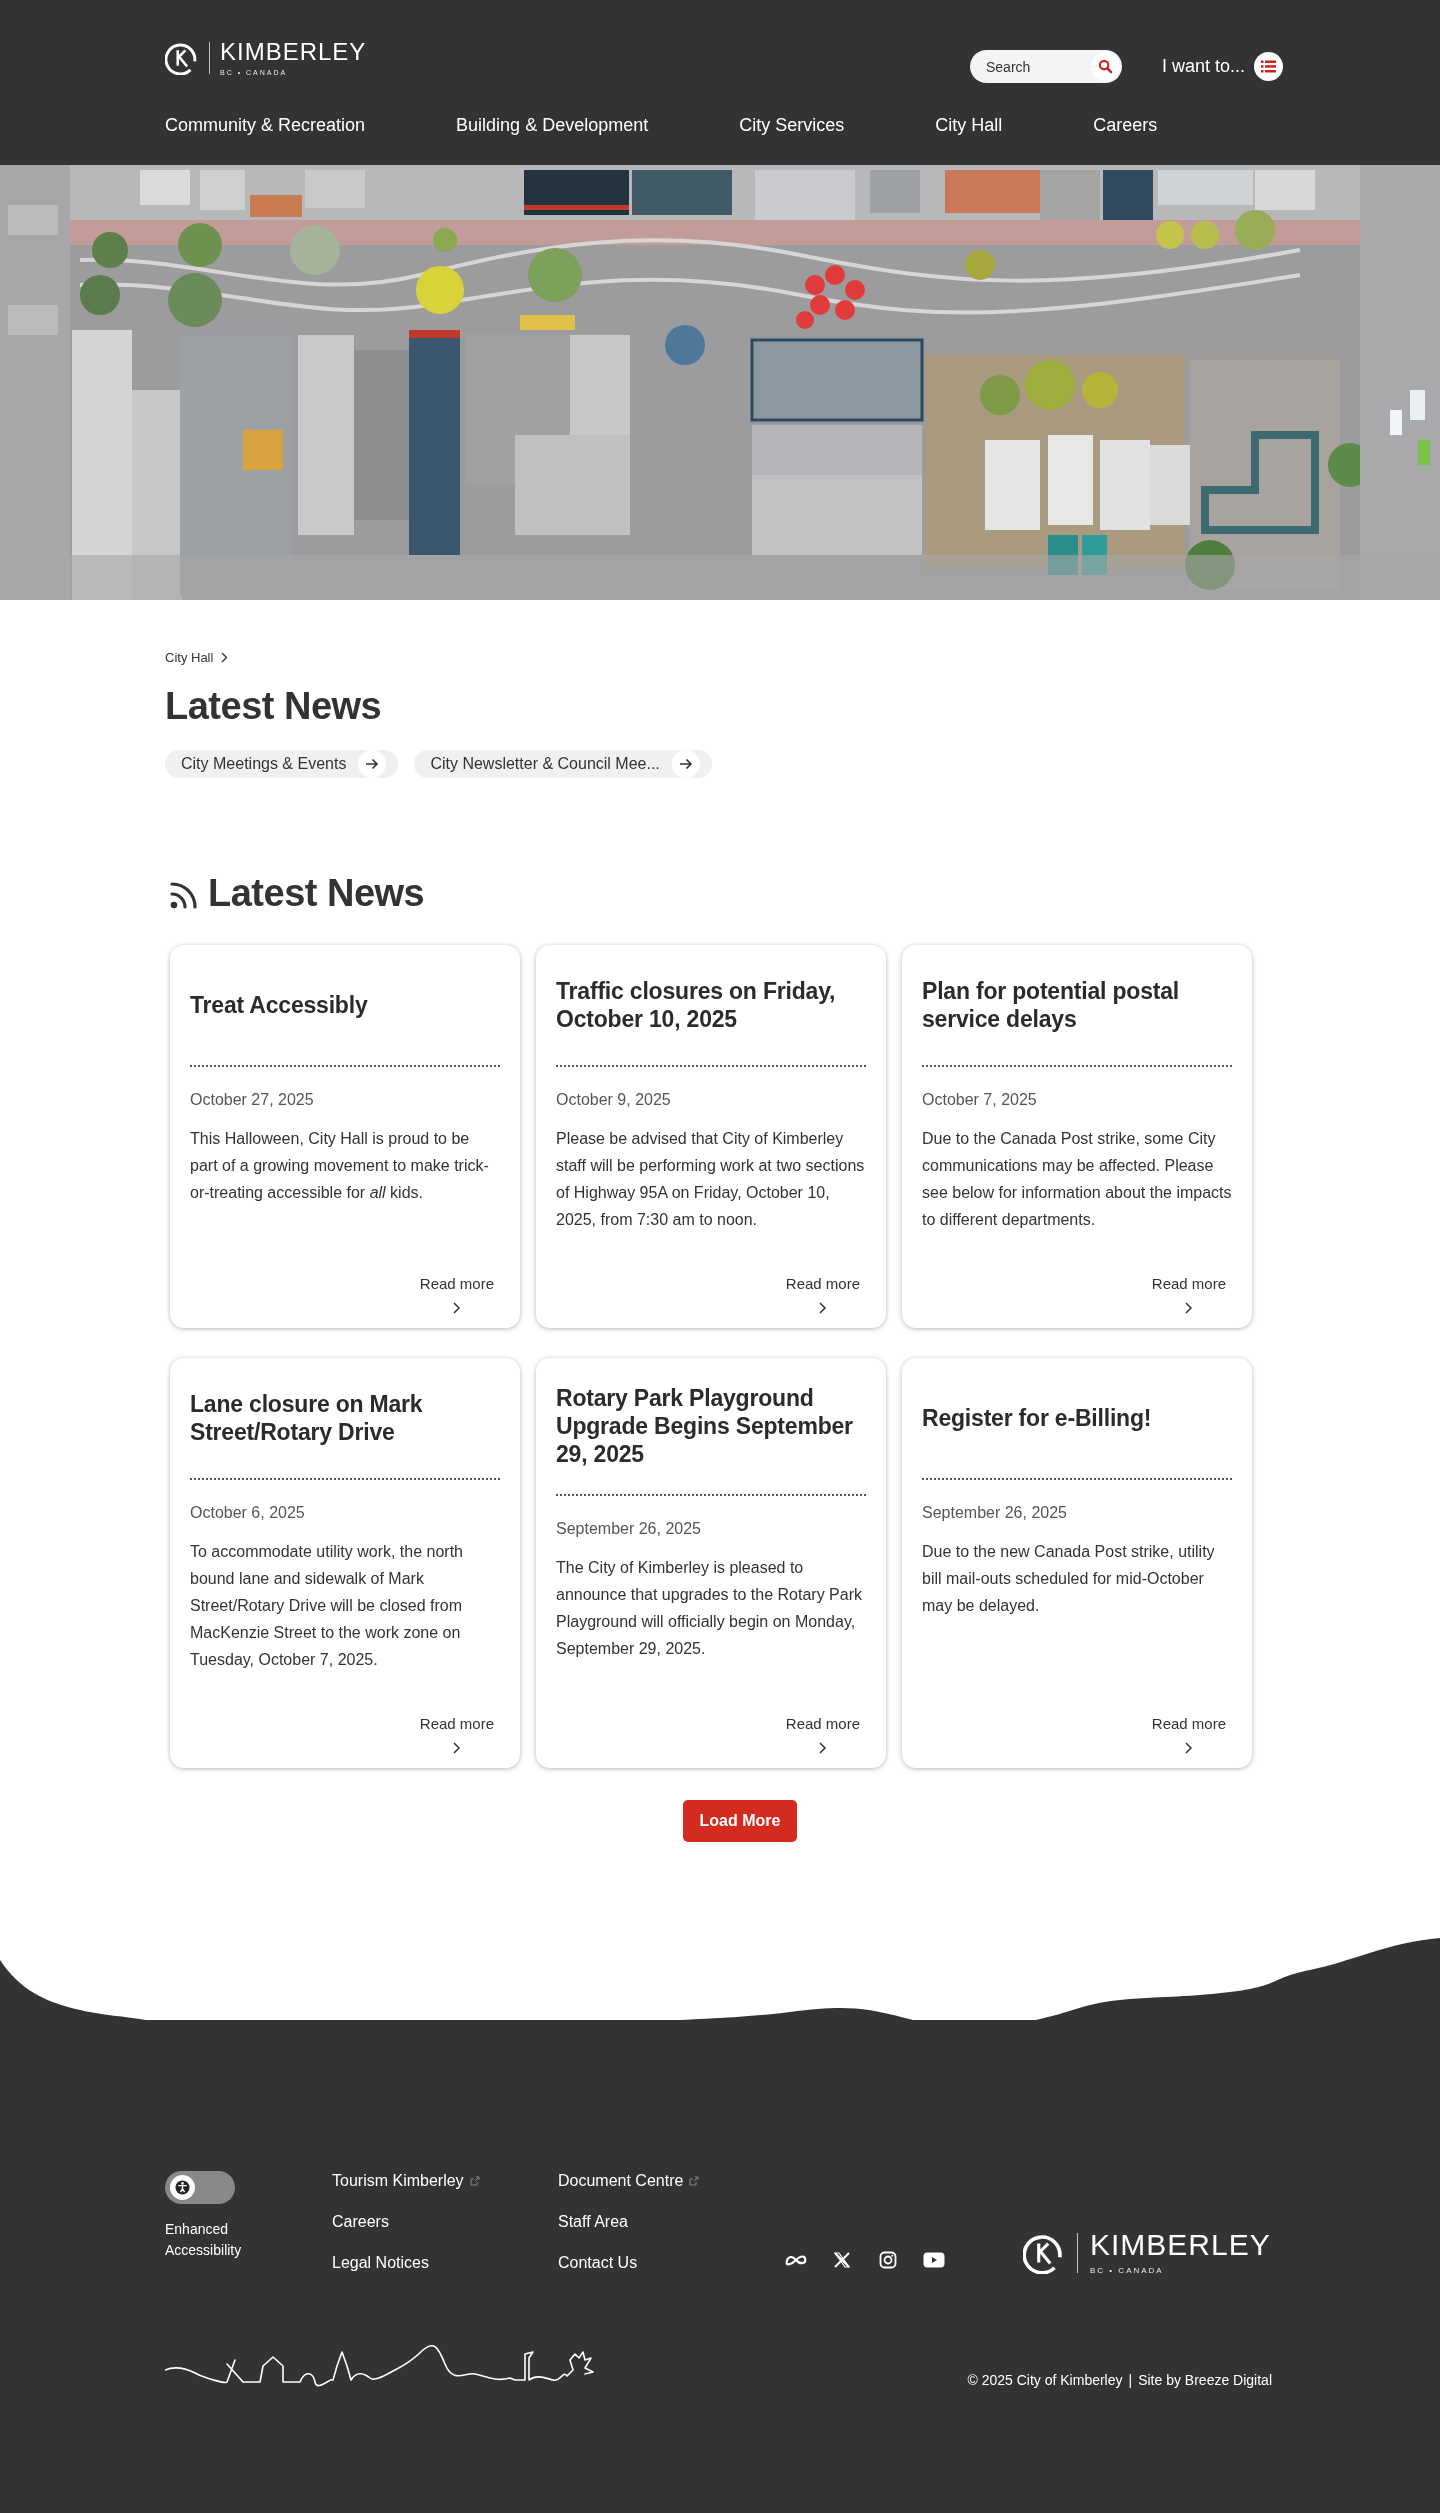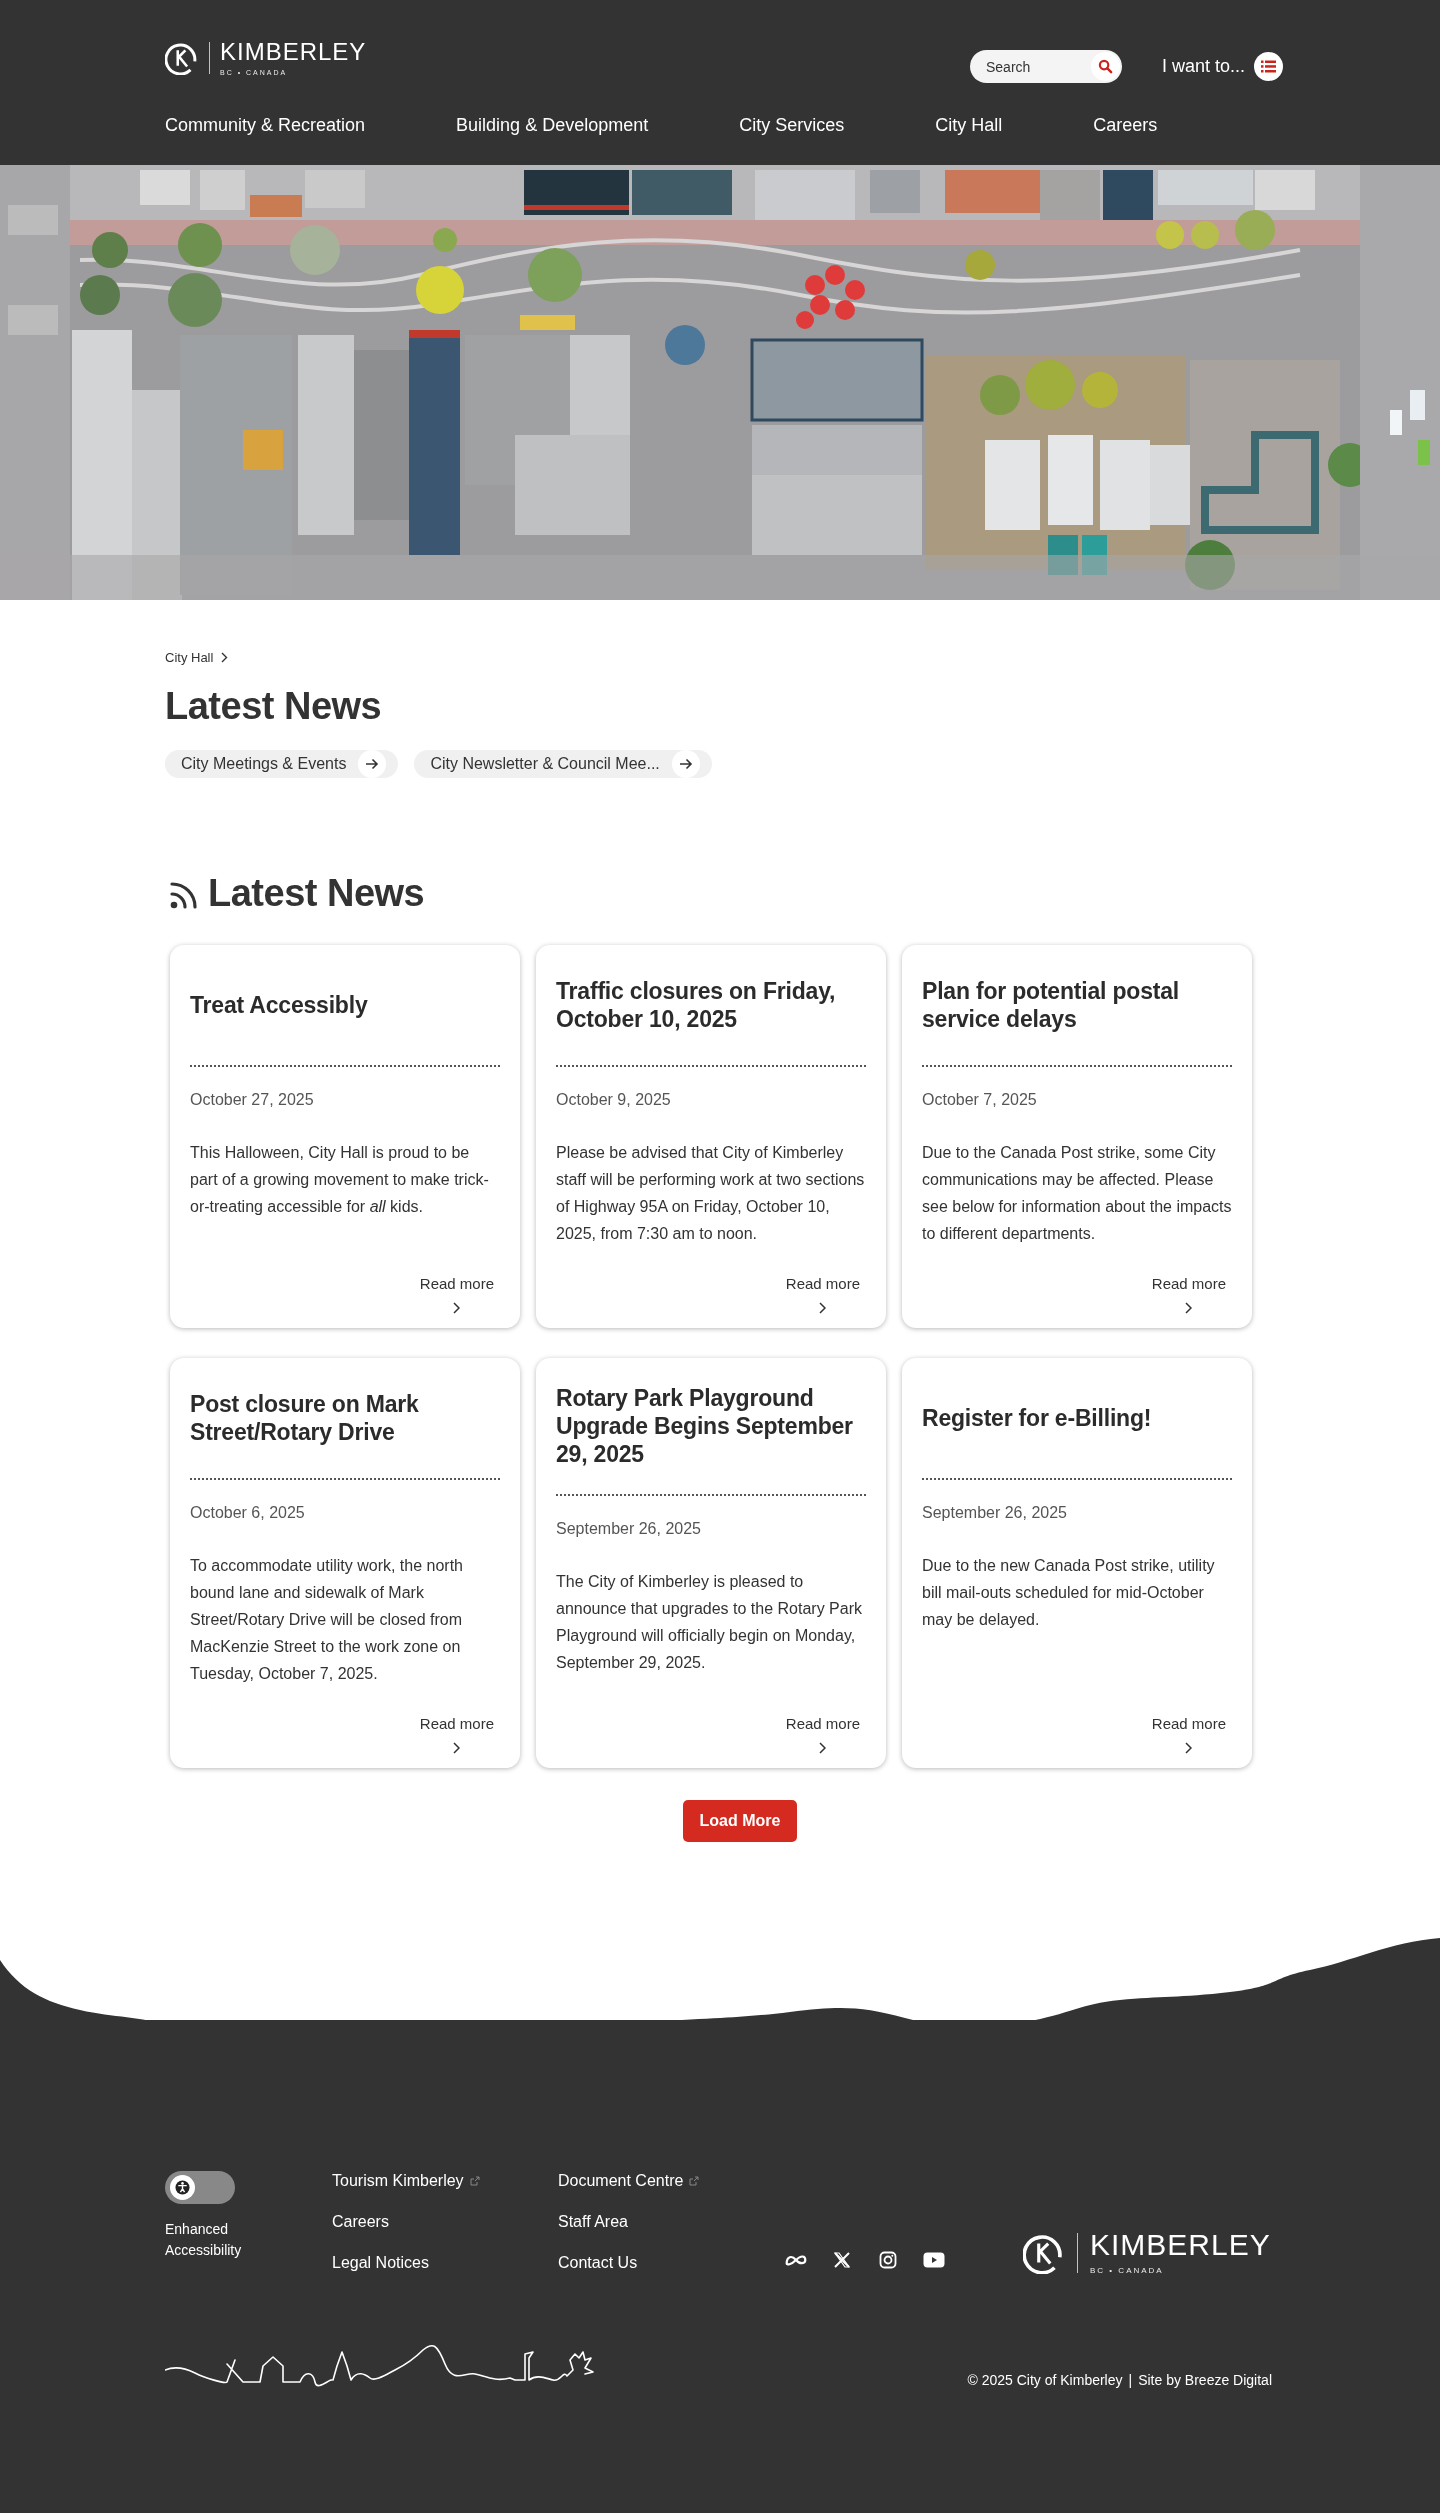--- a/index.html
+++ b/index.html
@@ -33,21 +33,21 @@
   .pill { height: 28px; background: #f0f0f0; border-radius: 20px; display: flex; align-items: center; padding: 0 12px 0 16px; font-size: 16px; color: #333; font-weight: 500; cursor: pointer; }
   .pill .arr { width: 28px; height: 28px; border-radius: 50%; background: #fff; margin-left: 12px; display: flex; align-items: center; justify-content: center; }
 
   .section-title { position: absolute; top: 872px; left: 168px; display: flex; align-items: center; gap: 6px; font-size: 38px; font-weight: 700; color: #333; letter-spacing: -0.5px; }
 
   .grid { position: absolute; top: 945px; left: 170px; display: grid; grid-template-columns: 350px 350px 350px; column-gap: 16px; row-gap: 30px; }
   .card { background: #fff; border-radius: 14px; box-shadow: 0 1px 5px rgba(0,0,0,0.28); padding: 0 20px 0 20px; position: relative; }
   .card-title { font-size: 23px; font-weight: 700; line-height: 28px; color: #2b2b2b; height: 120px; display: flex; align-items: center; letter-spacing: -0.2px; }
   .card-rule { border-top: 2px dotted #555; margin: 0 0 0 0; }
   .card-date { margin-top: 24px; font-size: 16px; color: #555; }
-  .card-body { margin-top: 30px; font-size: 16px; line-height: 27px; color: #333; }
+  .card-body { margin-top: 16px; font-size: 16px; line-height: 27px; color: #333; }
   .card-more { position: absolute; right: 26px; bottom: 14px; font-size: 15px; color: #333; display: flex; align-items: center; gap: 10px; text-decoration: none; flex-direction: column; }
 
   .load-more { position: absolute; top: 1800px; left: 683px; width: 114px; height: 42px; background: #d42a20; color: #fff; font-size: 16px; font-weight: 700; border: none; border-radius: 5px; font-family: "Liberation Sans", sans-serif; cursor: pointer; }
 
   
   .footer-wave { position: absolute; top: 1930px; left: 0; width: 1440px; height: 100px; }
   .footer { position: absolute; top: 2020px; left: 0; width: 1440px; height: 493px; background: #333333; color: #fff; }
   .a11y { position: absolute; left: 165px; top: 151px; }
   .toggle { width: 70px; height: 33px; border-radius: 17px; background: #888; position: relative; }
   .toggle-knob { position: absolute; left: 5px; top: 4px; width: 25px; height: 25px; border-radius: 50%; background: #fff; display: flex; align-items: center; justify-content: center; }
@@ -274,21 +274,21 @@
     <p class="card-body">Due to the Canada Post strike, some City communications may be affected. Please see below for information about the impacts to different departments.</p>
     <a class="card-more">
       <span>Read more</span>
       <svg width="7" height="12" viewBox="0 0 7 12">
           <path d="M1 1 L6 6 L1 11" fill="none" stroke="#333" stroke-width="1.5"></path>
         </svg>
     </a>
   </article>
 
   <article class="card" style="height:410px">
-    <h3 class="card-title" style="height:120px">Post closure on Mark Street/Rotary Drive</h3>
+    <h3 class="card-title" style="height:120px">Lane closure on Mark Street/Rotary Drive</h3>
     <div class="card-rule"></div>
     <div class="card-date">October 6, 2025</div>
     <p class="card-body">To accommodate utility work, the north bound lane and sidewalk of Mark Street/Rotary Drive will be closed from MacKenzie Street to the work zone on Tuesday, October 7, 2025.</p>
     <a class="card-more">
       <span>Read more</span>
       <svg width="7" height="12" viewBox="0 0 7 12">
           <path d="M1 1 L6 6 L1 11" fill="none" stroke="#333" stroke-width="1.5"></path>
         </svg>
     </a>
   </article>

